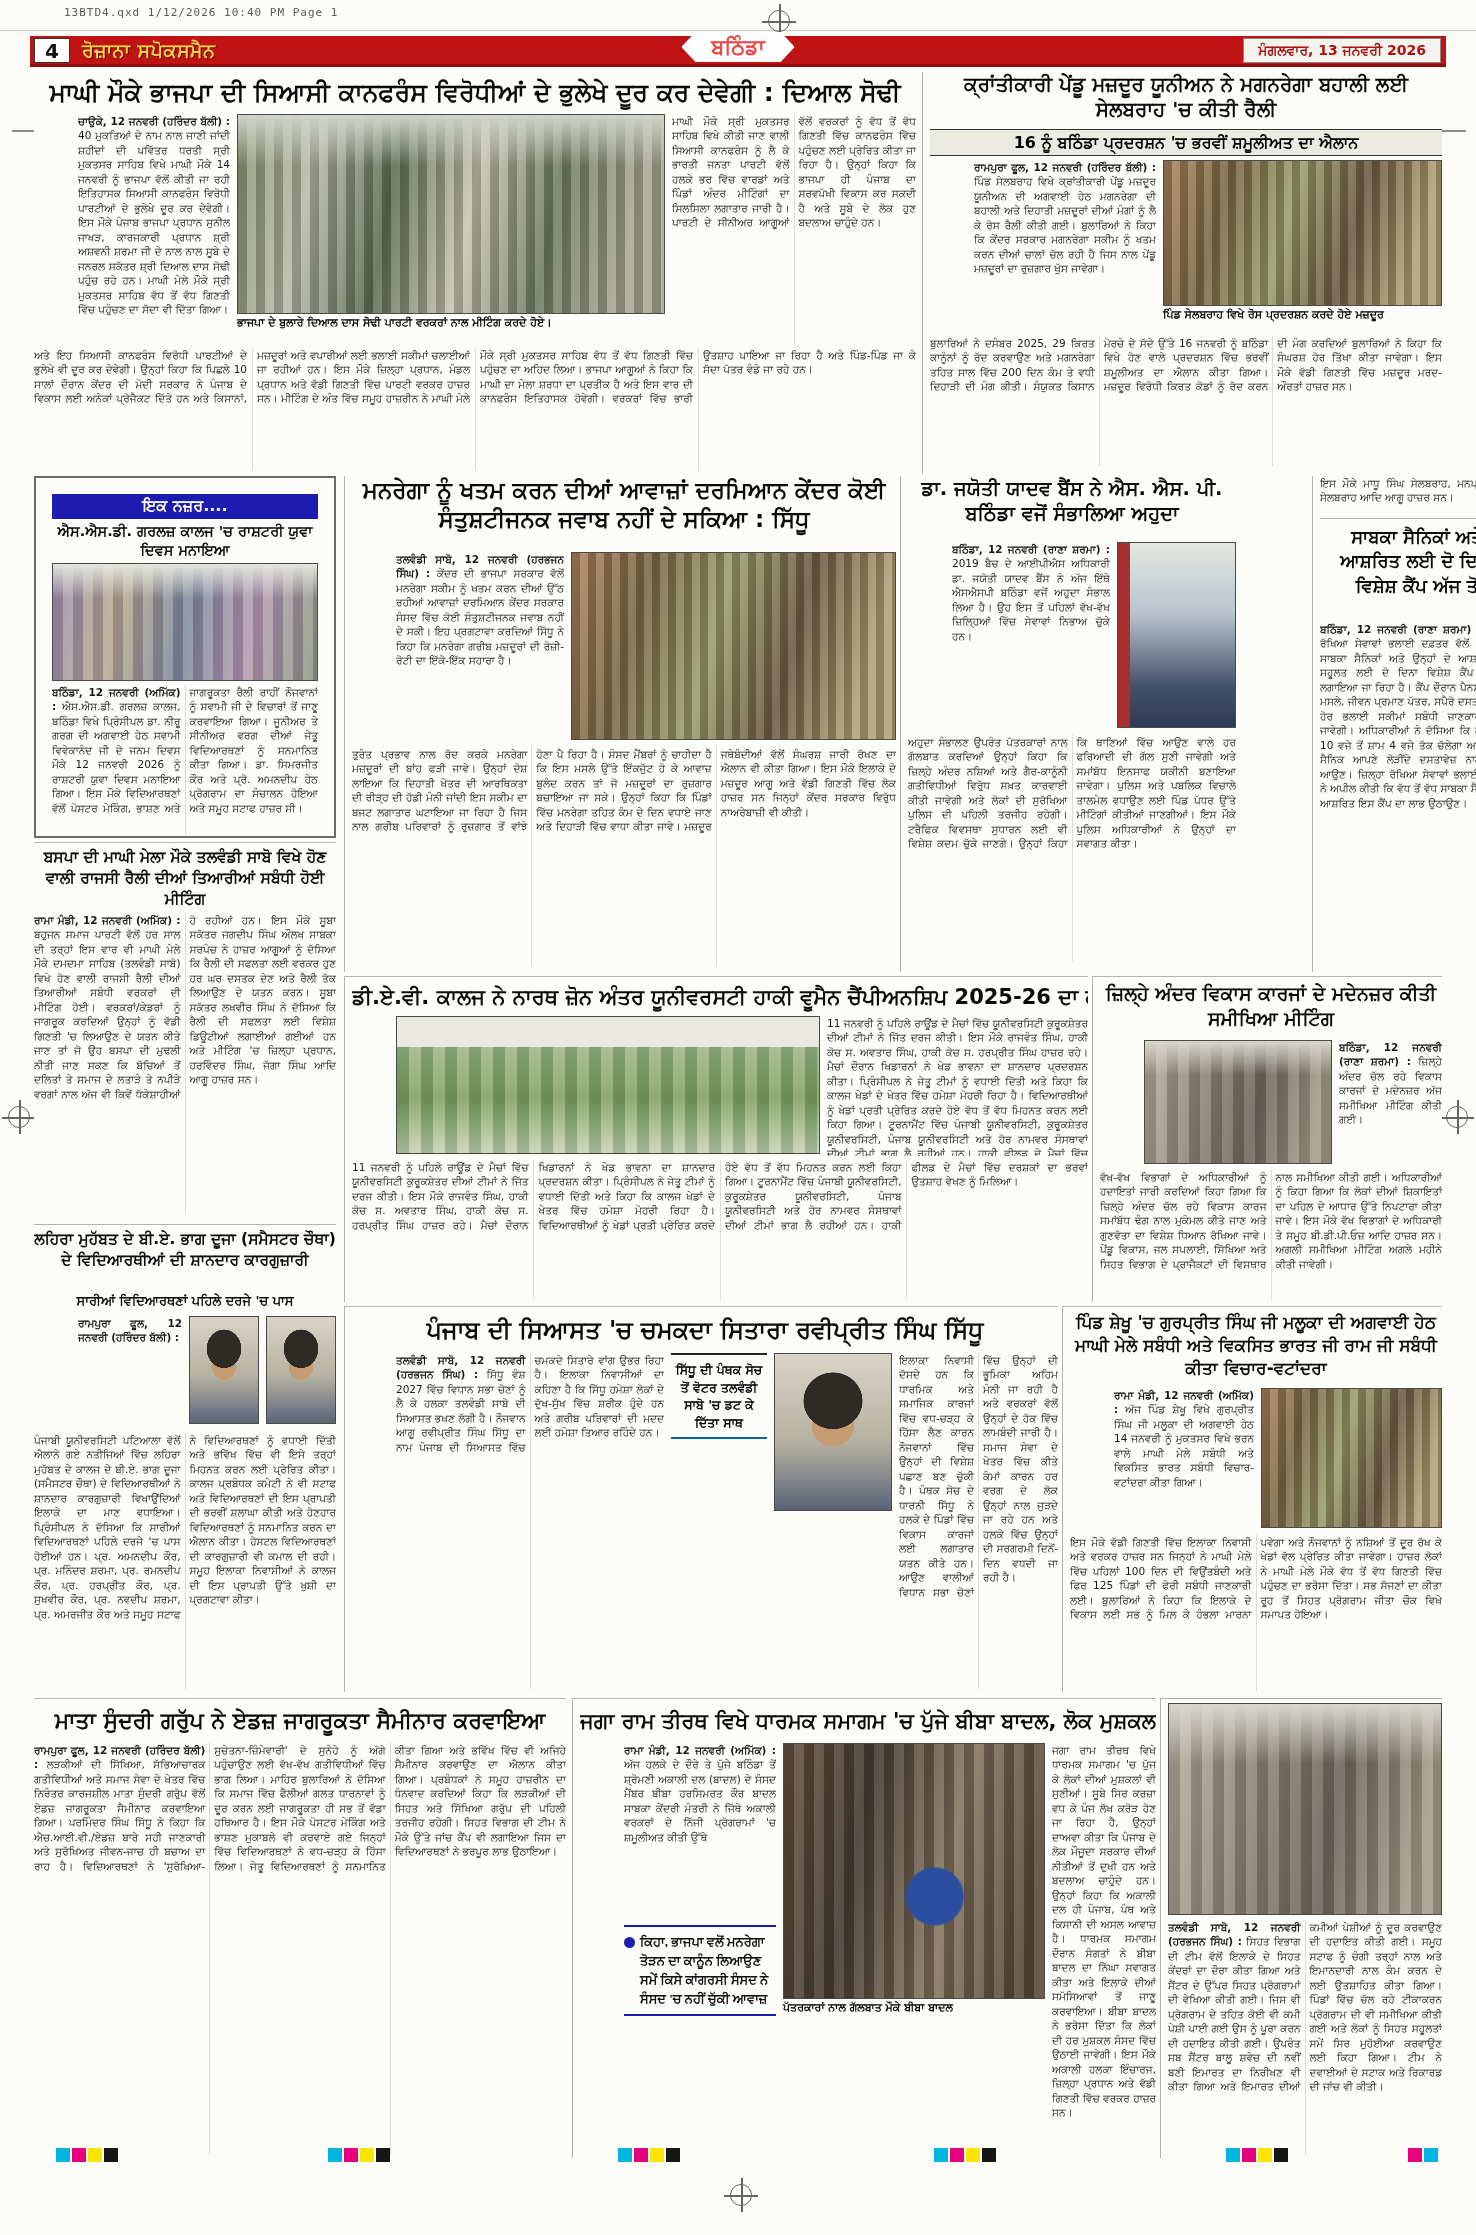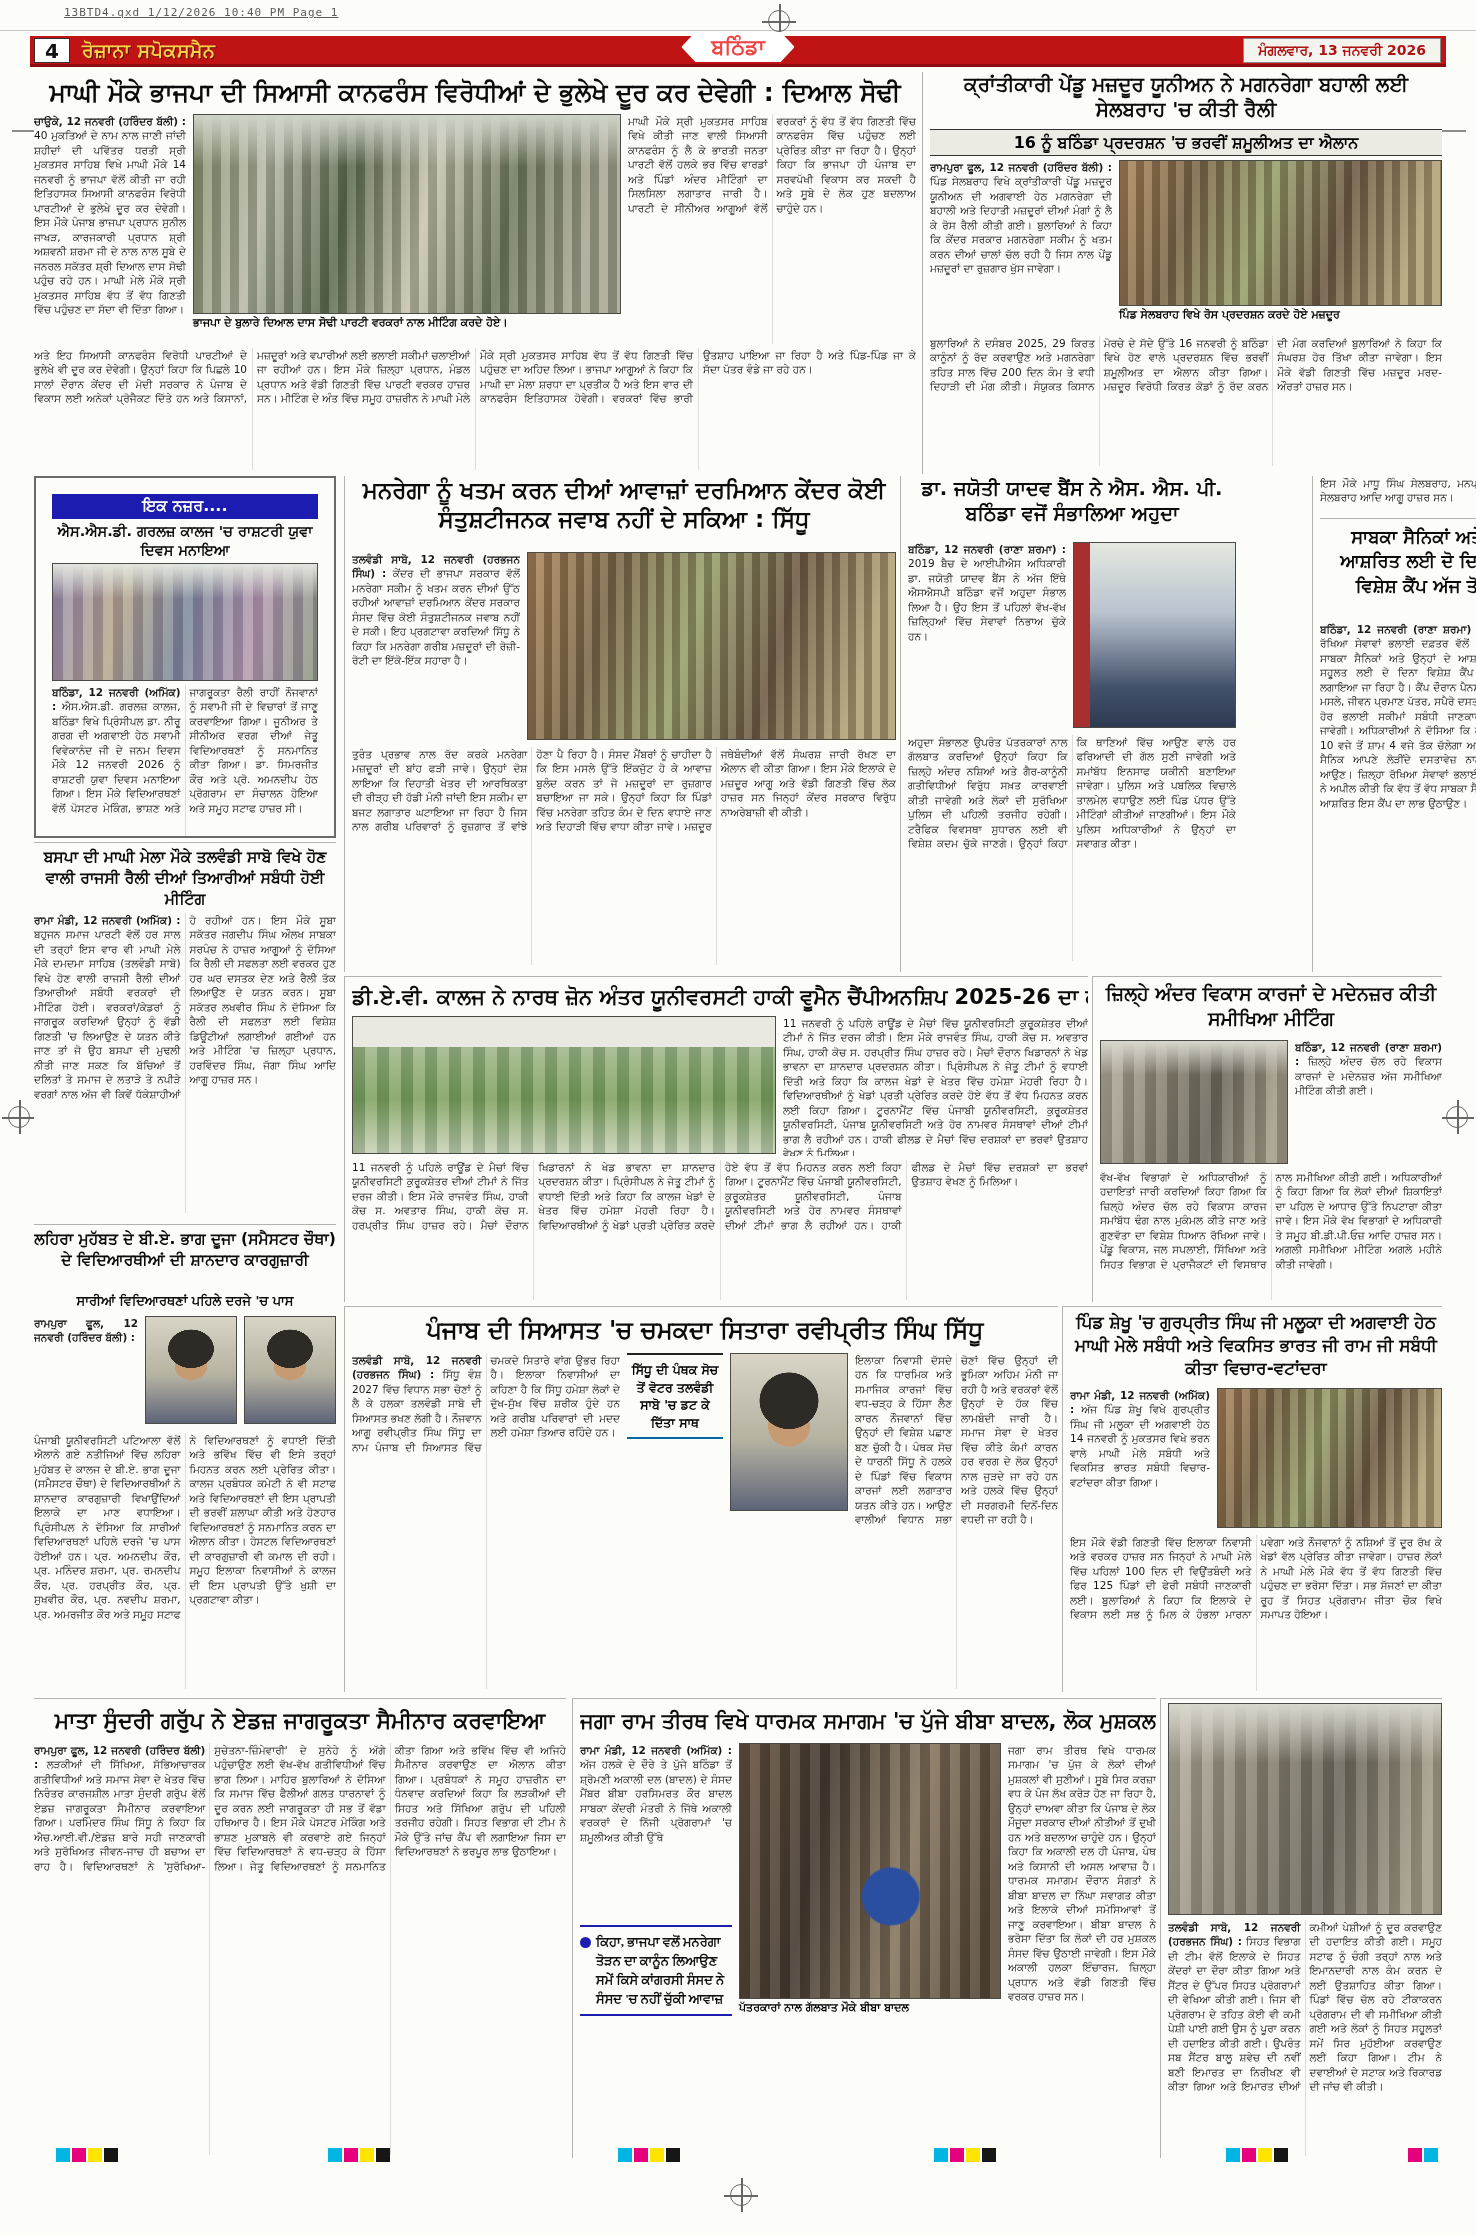--- a/index.html
+++ b/index.html
@@ -1,19 +1,19 @@
 <!DOCTYPE html>
 <html><head>
 <meta charset="utf-8">
 <style>
   * { margin:0; padding:0; box-sizing:border-box; }
   html,body { background:#d9d9d5; }
   body { font-family:"DejaVu Sans", sans-serif; }
   .sheet { position:relative; width:1476px; height:2235px; background:#fcfcf9; margin:0 auto; overflow:hidden; }
-  .print-line { position:absolute; left:64px; top:6px; font-family:"DejaVu Sans Mono", monospace; font-size:11px; color:#5a5a5a; letter-spacing:1px;text-decoration:underline; }
+  .print-line { position:absolute; left:64px; top:6px; font-family:"DejaVu Sans Mono", monospace; font-size:11px; color:#5a5a5a; letter-spacing:1px; }
   .scan-rule { position:absolute; left:0; top:30px; width:100%; height:1px; background:#c9c9c4; }
   .edge-dash { position:absolute; width:26px; height:2px; background:#8d8d88; top:130px; }
   
   .reg { position:absolute; width:34px; height:34px; }
   .reg .c { position:absolute; inset:6px; border:1.5px solid #666; border-radius:50%; }
   .reg .h { position:absolute; left:0; top:50%; width:100%; height:1.5px; background:#666; }
   .reg .v { position:absolute; top:0; left:50%; height:100%; width:1.5px; background:#666; }
   
   .masthead { position:absolute; left:30px; top:36px; width:1416px; height:31px; background:#c01414; border-bottom:3px solid #8e0d0d; display:flex; align-items:center; }
   .pagebox { width:36px; height:25px; background:#fff; color:#111; font-size:20px; font-weight:bold; text-align:center; line-height:25px; margin:0 0 0 4px; border:1px solid #333; }
@@ -24,21 +24,21 @@
   .art { position:absolute; overflow:hidden; background:#fcfcf9; }
   .vrule { border-left:1px solid #b3b3ac; padding-left:7px; }
   .trule { border-top:1px solid #b3b3ac; padding-top:4px; }
   .hl { font-weight:bold; color:#0b0b0b; text-align:center; }
   .nowrap { white-space:nowrap; overflow:hidden; }
   .bt { font-size:10.5px; line-height:1.38; text-align:justify; color:#181818; overflow:hidden; }
   .dl { font-weight:bold; }
   .cols2 { column-count:2; column-gap:9px; column-rule:1px solid #ddddd6; }
   .cols3 { column-count:3; column-gap:9px; column-rule:1px solid #ddddd6; }
   .cols4 { column-count:4; column-gap:10px; column-rule:1px solid #ddddd6; }
-  .row { display:flex; gap:7px; }
+  .row { display:flex; gap:7px;margin-left:44px; }
   .cap { font-size:11px; font-weight:bold; color:#000; padding-top:2px; line-height:1.25; }
   .subhead { background:#ebebe4; border-top:1.5px solid #333; border-bottom:1.5px solid #333; font-weight:bold; font-size:16px; text-align:center; padding:3px 0; margin:3px 0 4px; }
   .banner { background:#1c1cb0; color:#fff; font-size:16px; font-weight:bold; text-align:center; padding:2px 0 4px; }
   .kicker { font-weight:bold; font-size:12.5px; text-align:center; line-height:1.4; border-top:2px solid #222; border-bottom:2px solid #0369a1; padding:6px 2px; }
   .pullq { border-top:2.5px solid #1c1cb0; border-bottom:2.5px solid #1c1cb0; padding:6px 2px 6px 16px; margin-top:6px; position:relative; font-weight:bold; font-size:13px; line-height:1.45; color:#101010;font-family:Liberation Serif, serif; }
   .pullq .bullet { position:absolute; left:0; top:10px; width:11px; height:11px; border-radius:50%; background:#1c1cb0; }
   
   .ph { border:1px solid #4a4a46; position:relative; }
   .ph-meeting { background:
       linear-gradient(180deg,#cfd4c8 0%,rgba(205,205,195,0) 26%),

